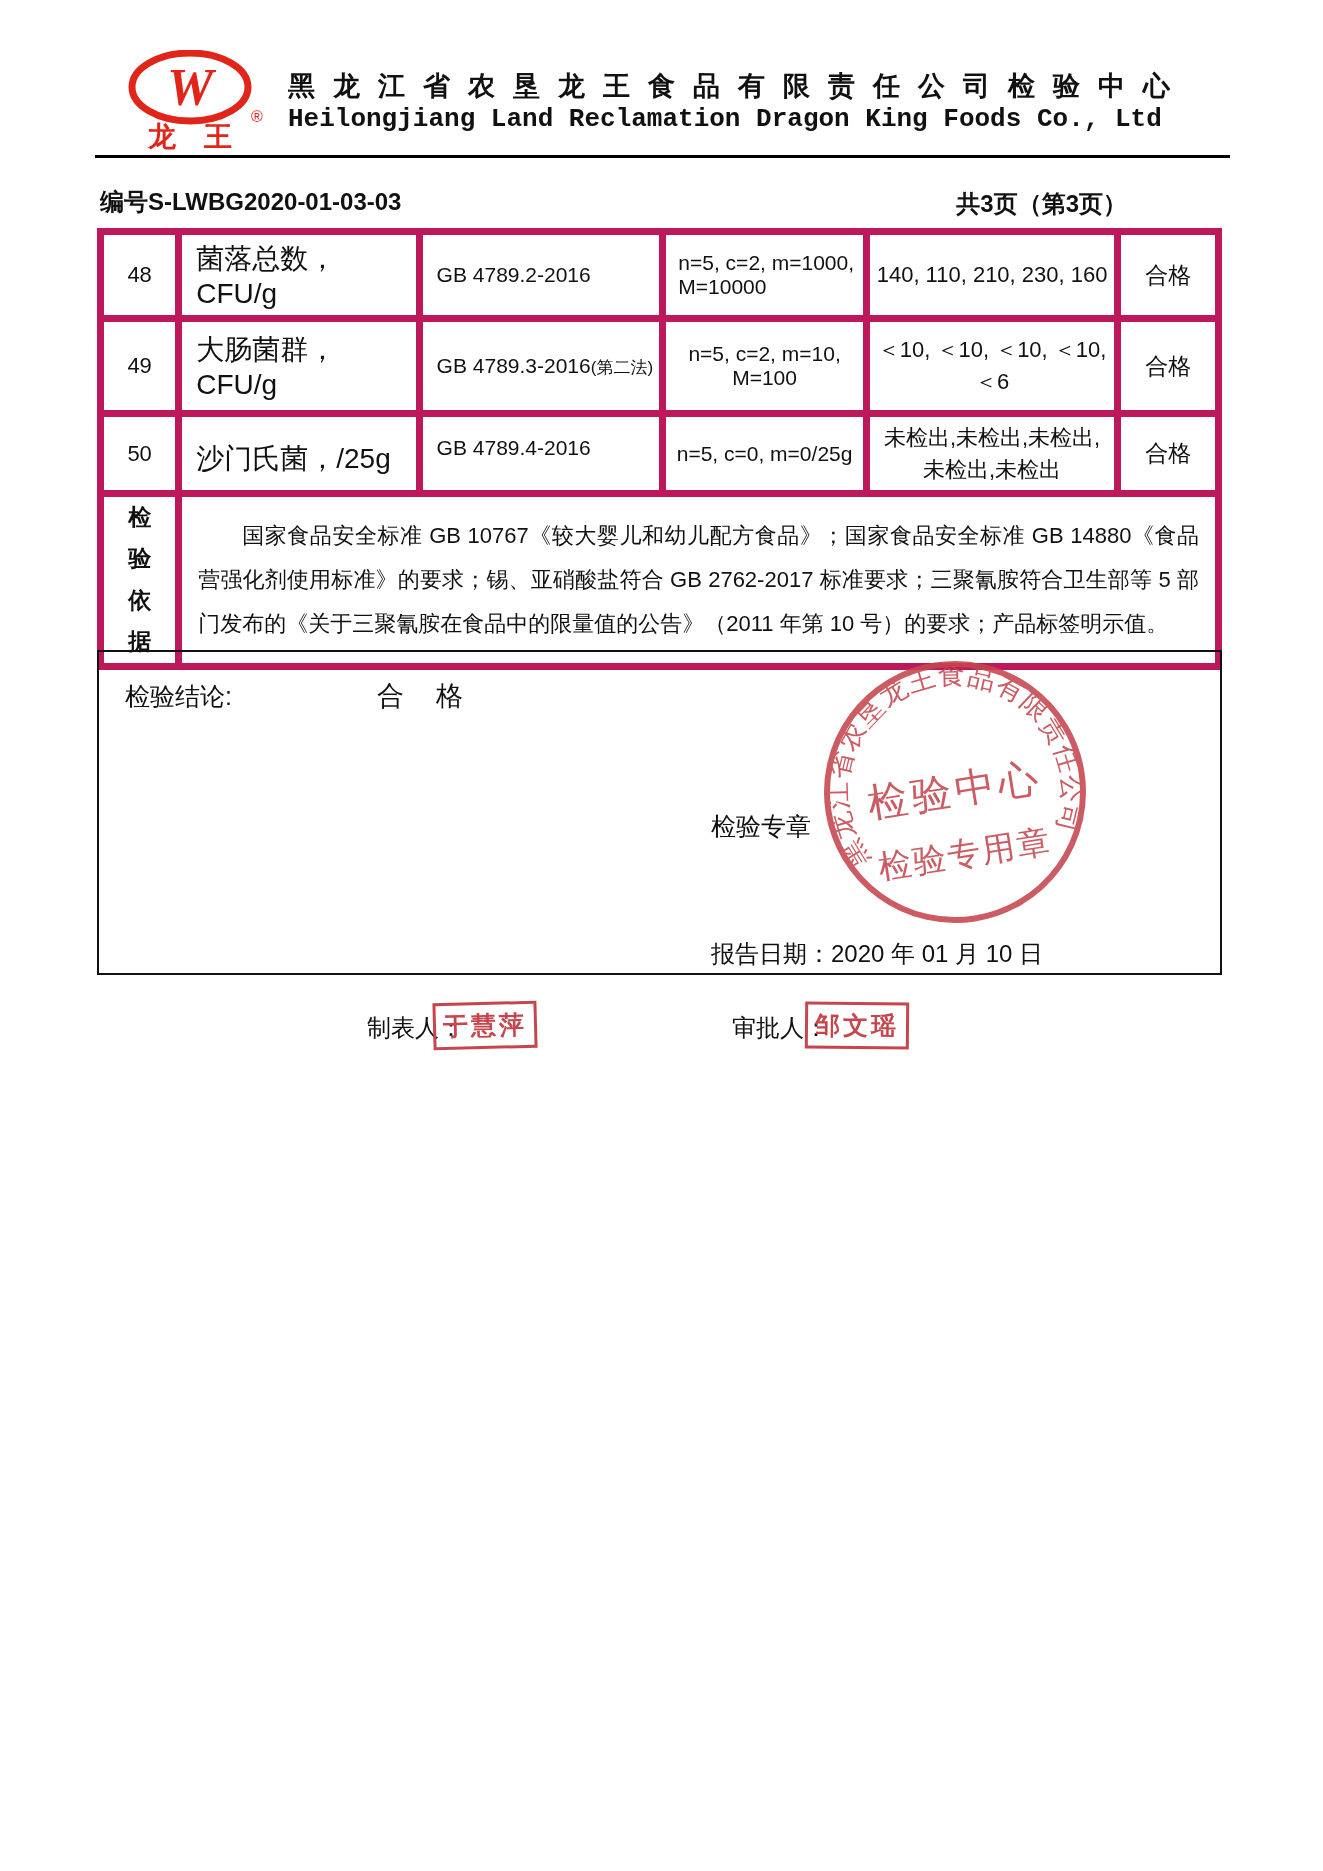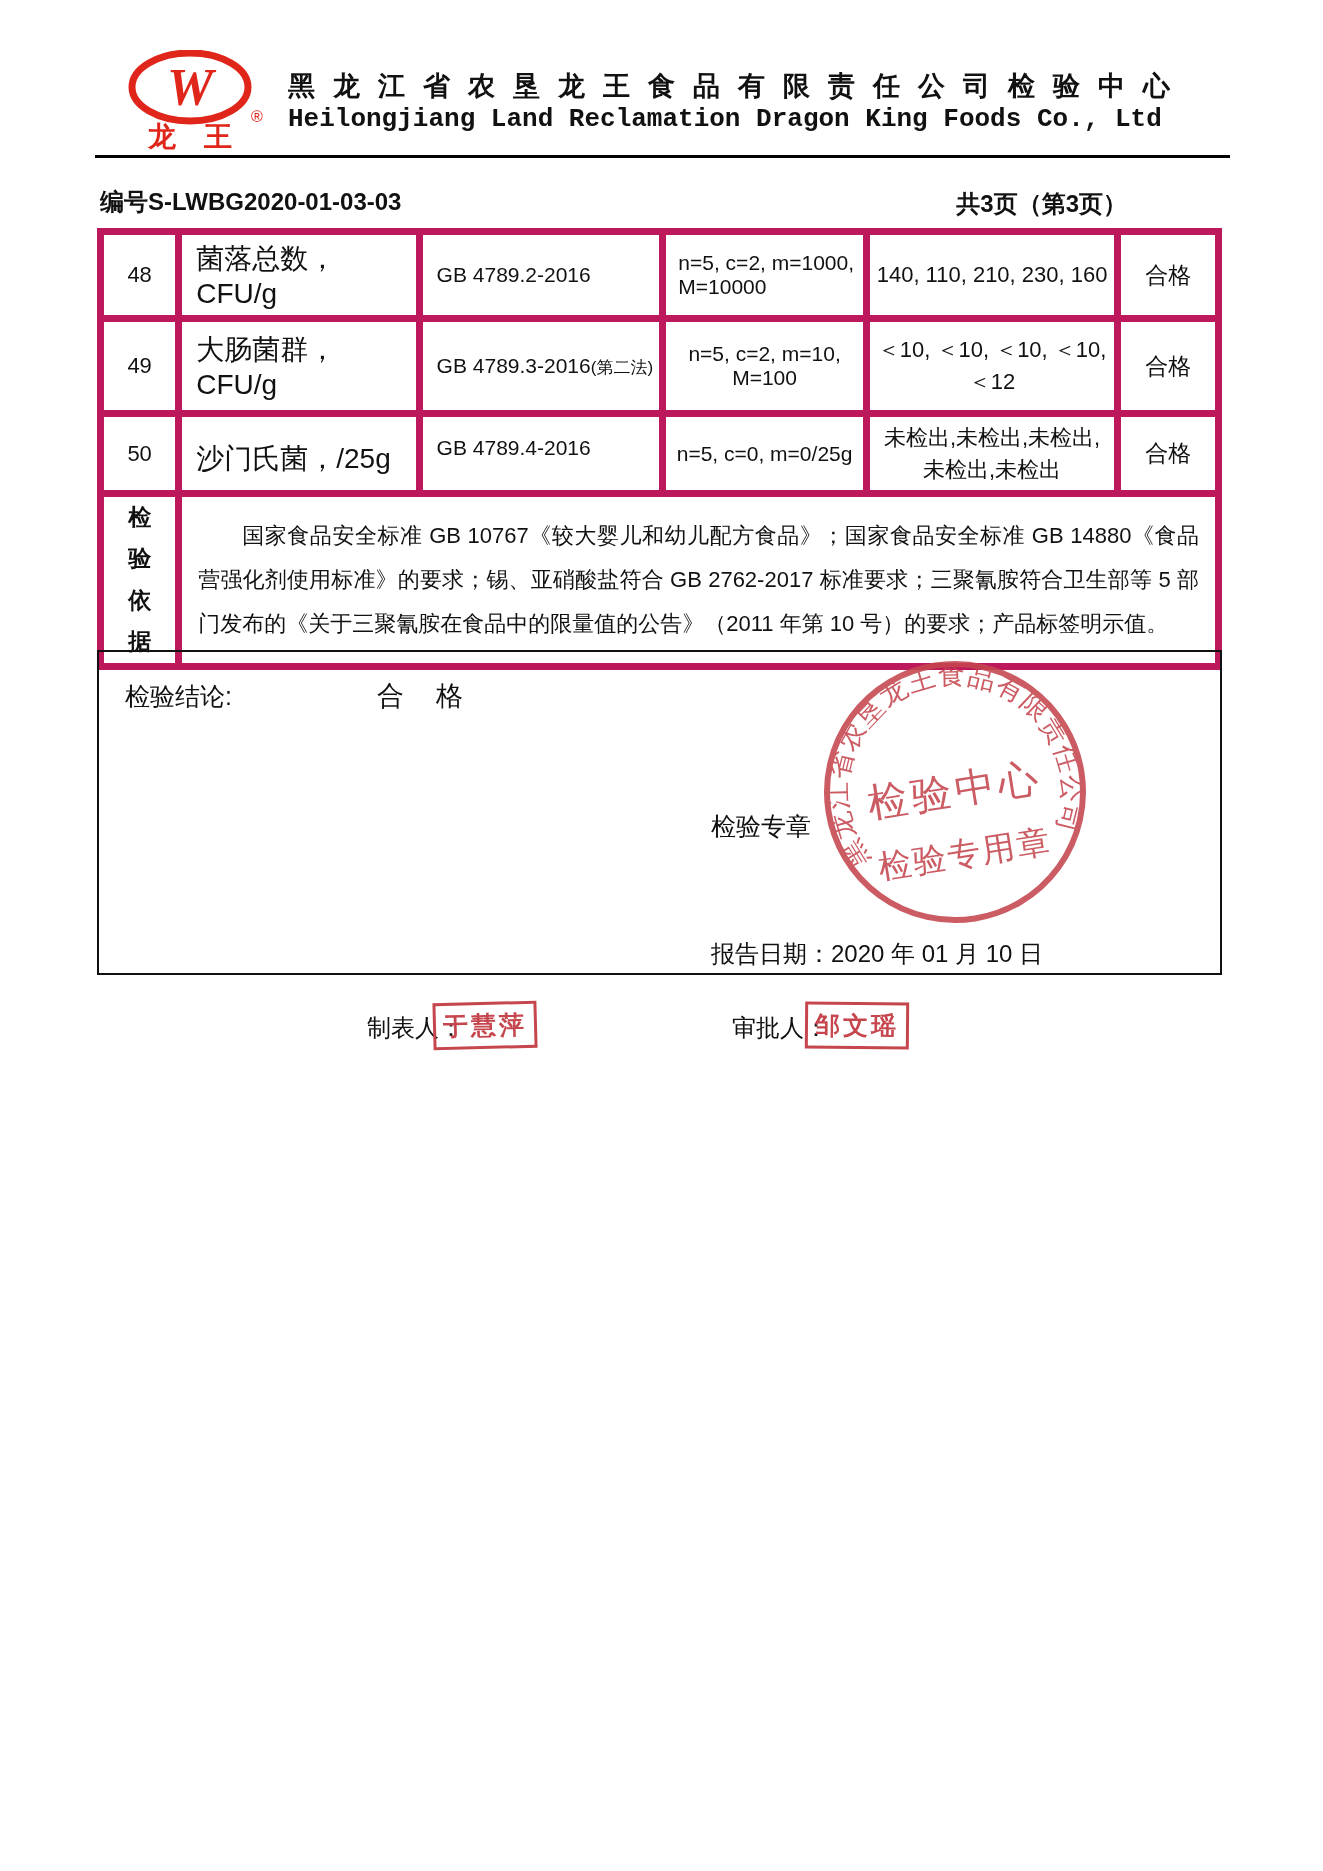--- a/index.html
+++ b/index.html
@@ -114,21 +114,21 @@
         <td class="c-res">140, 110, 210, 230, 160</td>
         <td class="c-judge">合格</td>
       </tr>
       <tr class="r49">
         <td class="c-no">49</td>
         <td class="c-item">大肠菌群，CFU/g</td>
         <td class="c-method">
           <span>GB 4789.3-2016</span><span class="method-note">(第二法)</span>
         </td>
         <td class="c-req">n=5, c=2, m=10, M=100</td>
-        <td class="c-res">＜10, ＜10, ＜10, ＜10, ＜12</td>
+        <td class="c-res">＜10, ＜10, ＜10, ＜10, ＜6</td>
         <td class="c-judge">合格</td>
       </tr>
       <tr class="r50">
         <td class="c-no">50</td>
         <td class="c-item v-top">沙门氏菌，/25g</td>
         <td class="c-method v-bottom">GB 4789.4-2016</td>
         <td class="c-req">n=5, c=0, m=0/25g</td>
         <td class="c-res">未检出,未检出,未检出,未检出,未检出</td>
         <td class="c-judge">合格</td>
       </tr>

